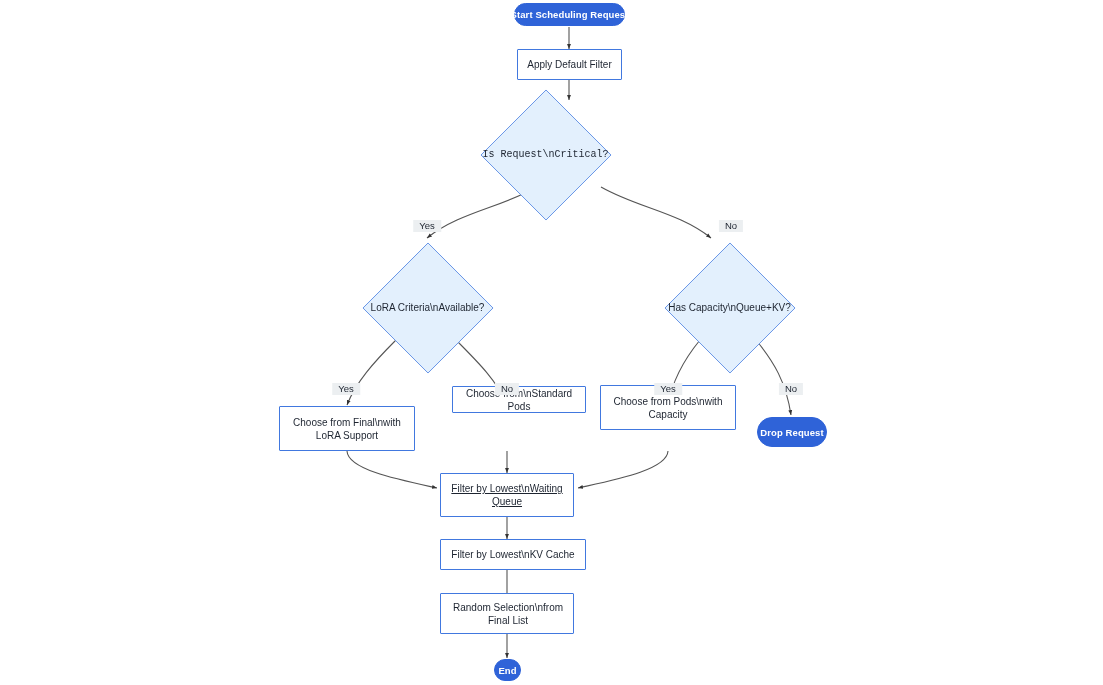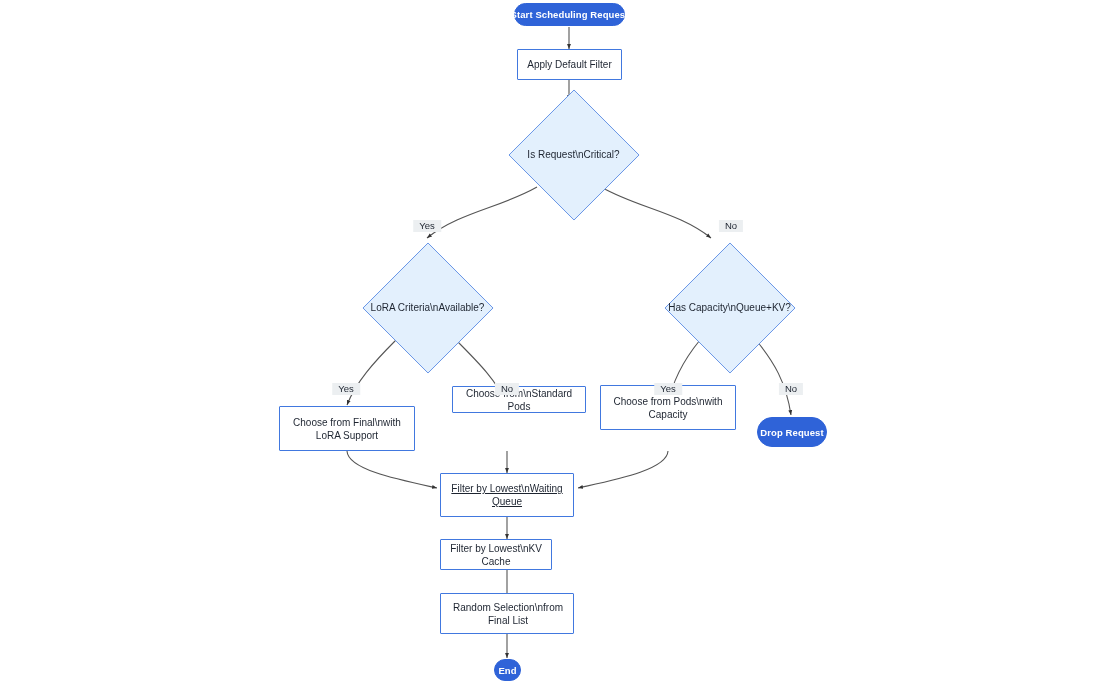--- a/index.html
+++ b/index.html
@@ -145,21 +145,21 @@
   </svg>
 
   <div class="node term" style="left:514px; top:3px; width:111px; height:23px;">
     <span>Start Scheduling Request</span>
   </div>
 
   <div class="node proc" style="left:517px; top:49px; width:105px; height:31px;">
     <span>Apply Default Filter</span>
   </div>
 
-  <div class="node dec" style="left:508px; top:89px; width:131px; height:131px;">
+  <div class="node dec" style="left:480px; top:89px; width:131px; height:131px;font-family:Liberation Mono, monospace;">
     <span class="dia"></span>
     <span class="dlabel">Is Request\nCritical?</span>
   </div>
 
   <div class="node dec" style="left:362px; top:242px; width:131px; height:131px;">
     <span class="dia"></span>
     <span class="dlabel">LoRA Criteria\nAvailable?</span>
   </div>
 
   <div class="node dec" style="left:664px; top:242px; width:131px; height:131px;">
@@ -180,21 +180,21 @@
   </div>
 
   <div class="node term" style="left:757px; top:417px; width:70px; height:30px;">
     <span>Drop Request</span>
   </div>
 
   <div class="node proc" style="left:440px; top:473px; width:134px; height:44px;text-decoration:underline;">
     <span>Filter by Lowest\nWaiting Queue</span>
   </div>
 
-  <div class="node proc" style="left:440px; top:539px; width:112px; height:31px;">
+  <div class="node proc" style="left:440px; top:539px; width:146px; height:31px;">
     <span>Filter by Lowest\nKV Cache</span>
   </div>
 
   <div class="node proc" style="left:440px; top:593px; width:134px; height:41px;padding-left:8px;">
     <span>Random Selection\nfrom Final List</span>
   </div>
 
   <div class="node term" style="left:494px; top:659px; width:27px; height:22px;">
     <span>End</span>
   </div>

